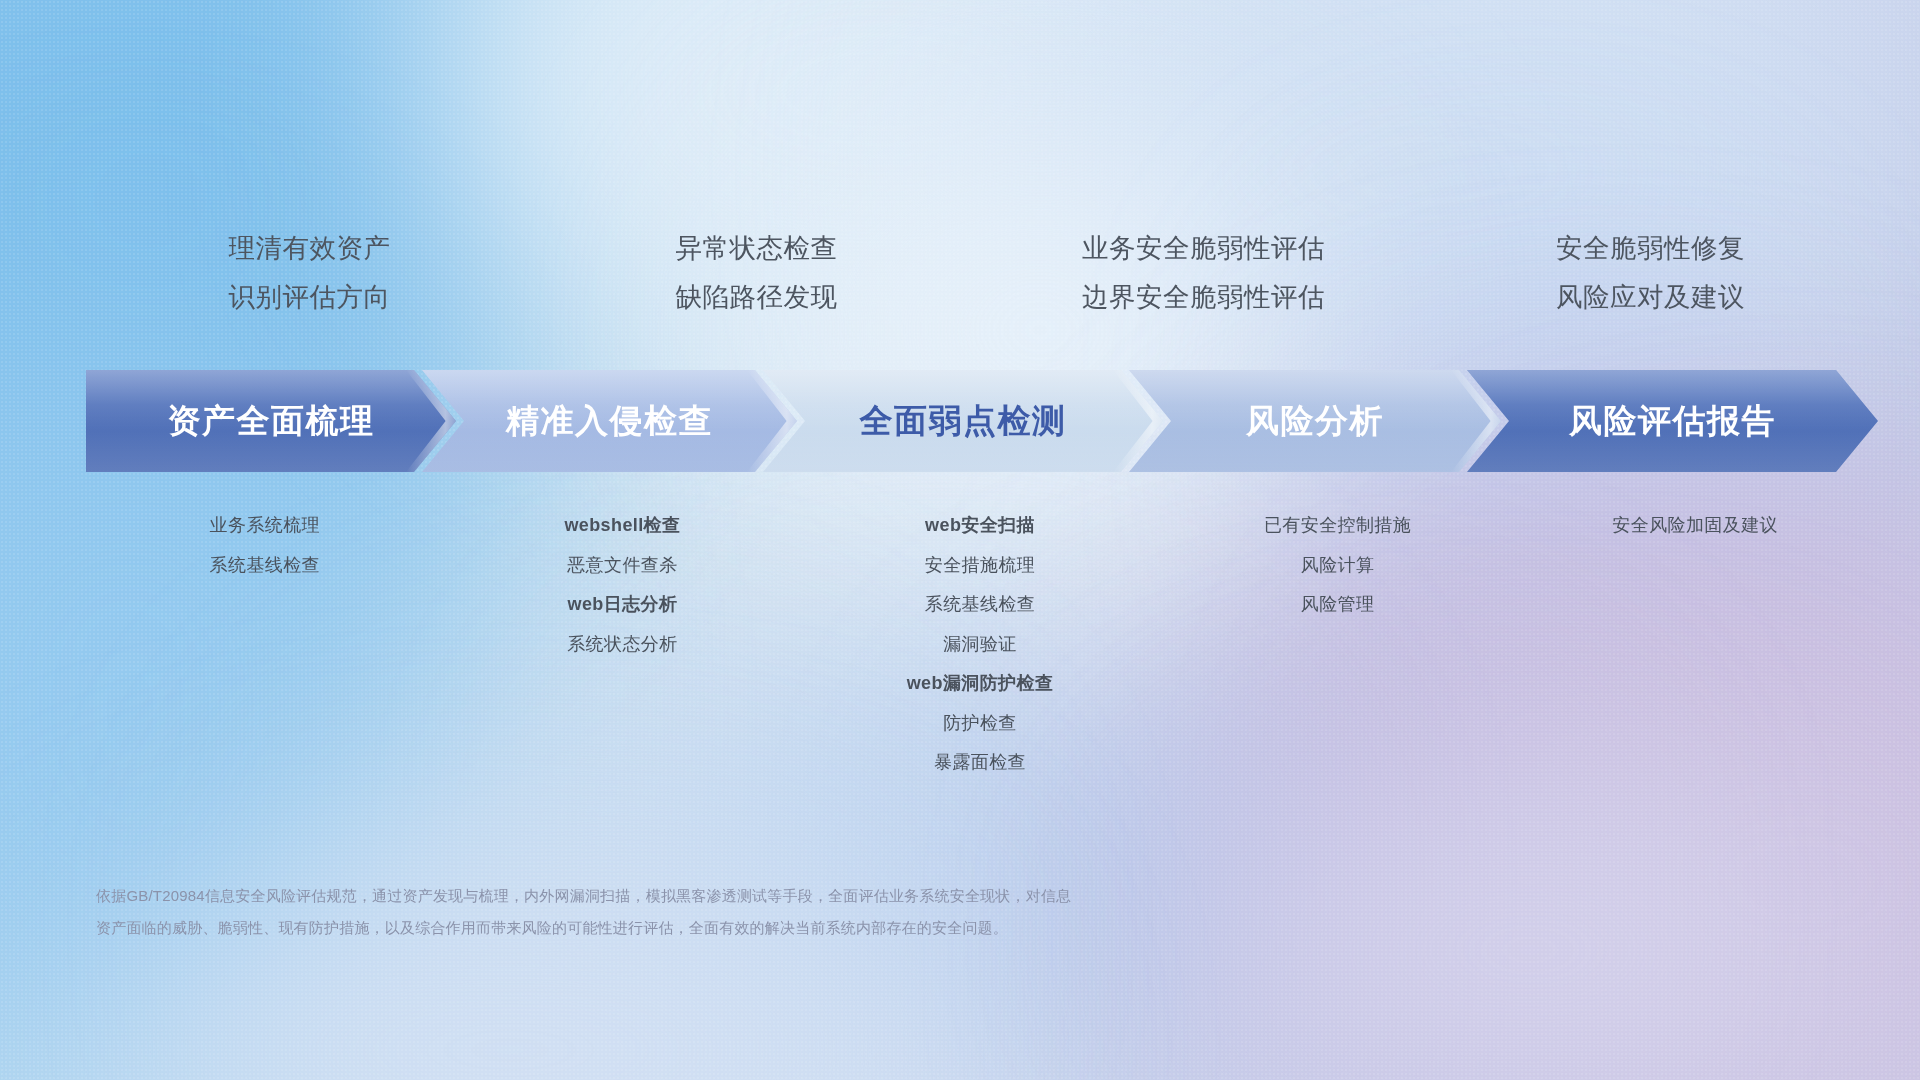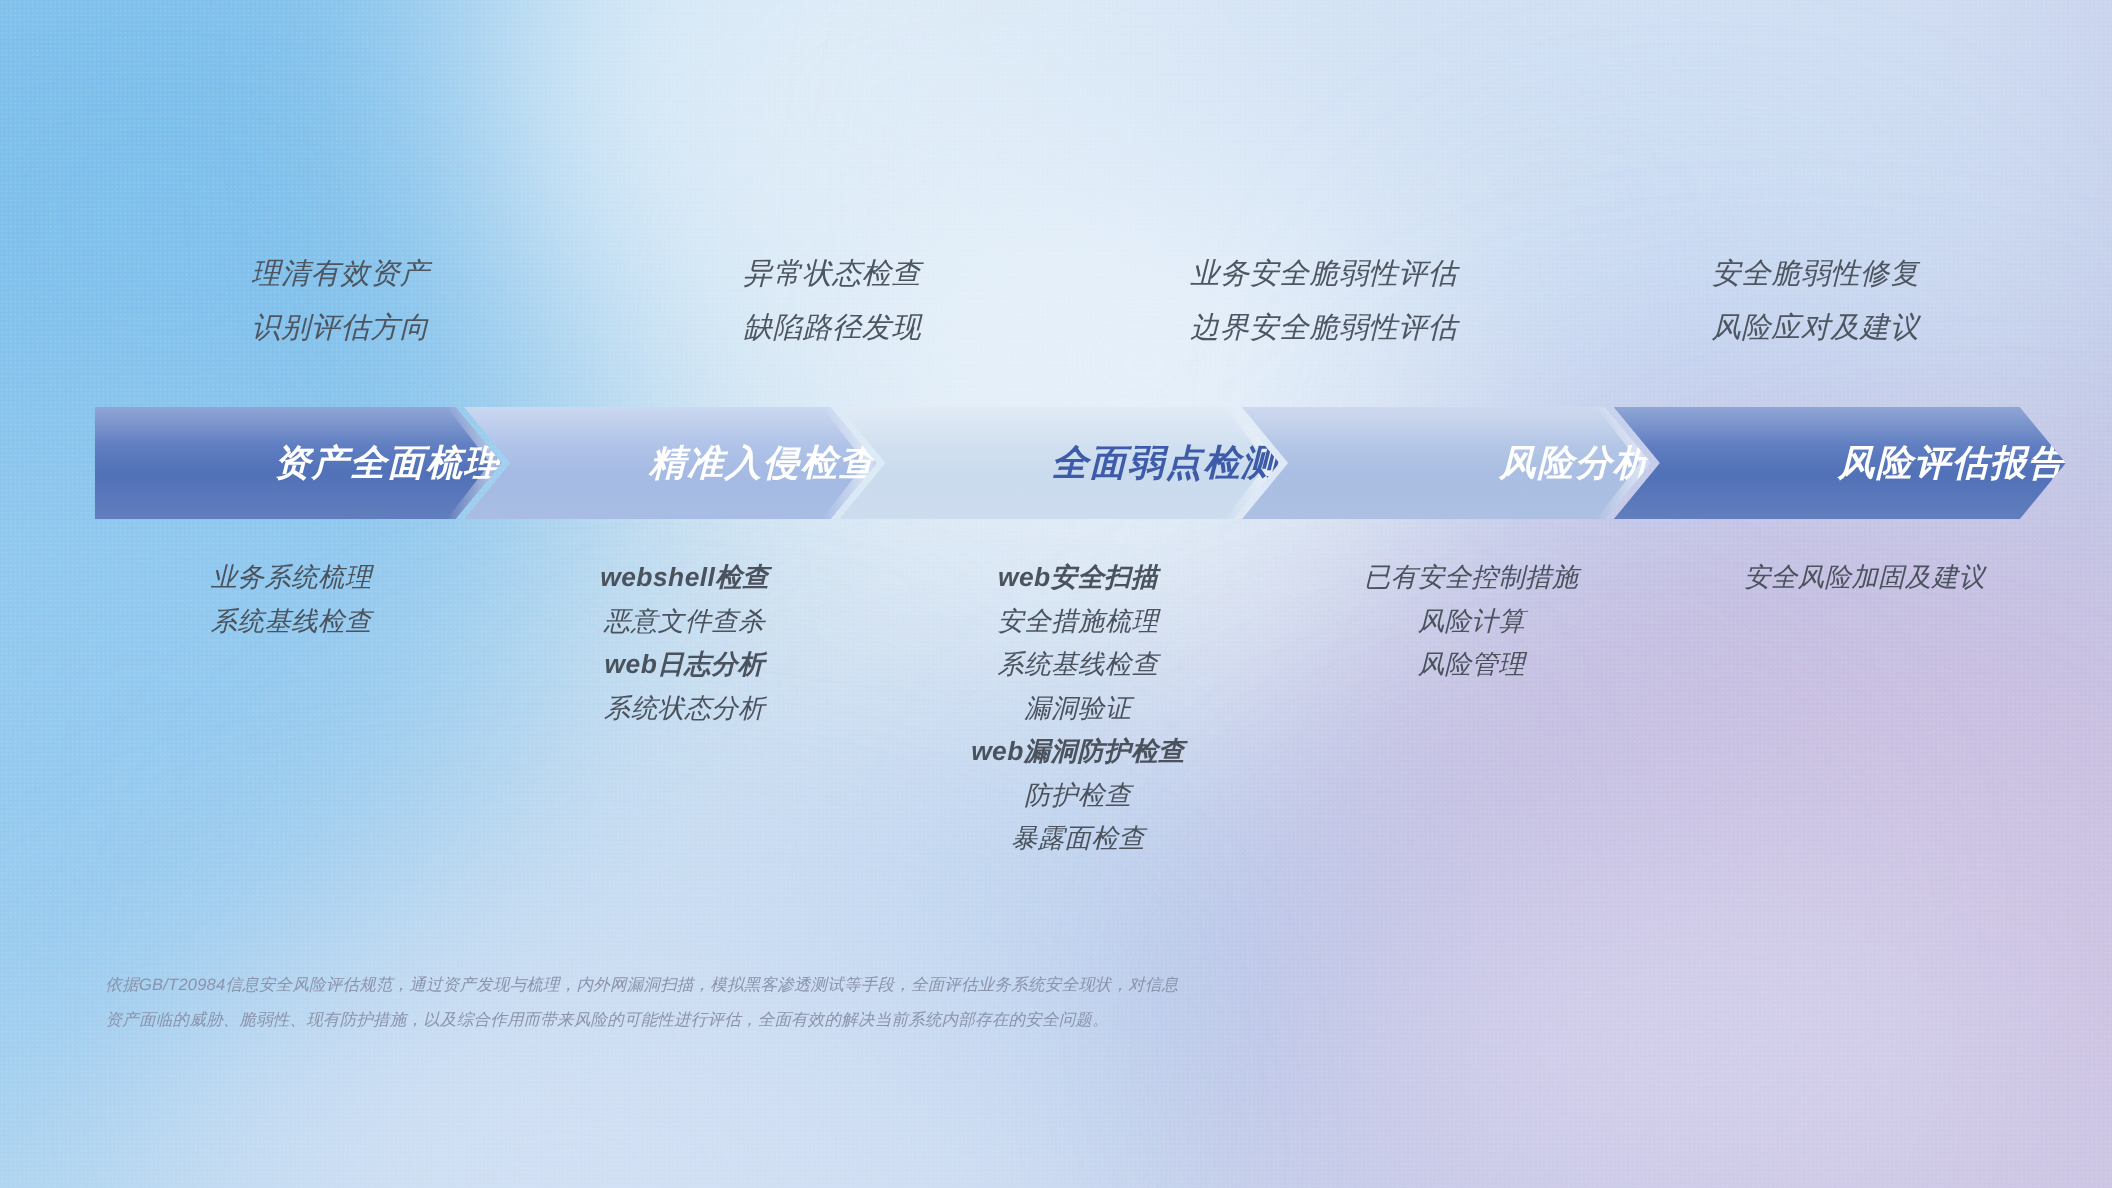--- a/index.html
+++ b/index.html
@@ -48,21 +48,21 @@
   .blob-m { left: 1330px; top: 250px;   width: 420px;  height: 360px;  background: rgba(185,205,240,0.55); }
 
   
   .bg-dots {
     background-image: radial-gradient(rgba(255,255,255,0.22) 1px, transparent 1px);
     background-size: 4px 4px;
     opacity: 0.5;
   }
 
   
-  #content { position: absolute; inset: 0; font-style: italic; }
+  #content { position: absolute; inset: 0; }
 
   .cols {
     position: absolute;
     left: 86px;
     right: 46px;
     display: flex;
   }
   .col { flex: 1 1 0; text-align: center; }
 
   
@@ -83,21 +83,21 @@
     top: 370px;
     width: 1792px;
     height: 102px;
     display: flex;
   }
   .chev {
     position: relative;
     height: 102px;
     display: flex;
     align-items: center;
-    justify-content: flex-end;
+    justify-content: center;
     margin-left: -34px;
     -webkit-clip-path: polygon(0 0, calc(100% - 42px) 0, 100% 50%, calc(100% - 42px) 100%, 0 100%, 42px 50%);
     clip-path: polygon(0 0, calc(100% - 42px) 0, 100% 50%, calc(100% - 42px) 100%, 0 100%, 42px 50%);
   }
   .chev:first-child {
     margin-left: 0;
     -webkit-clip-path: polygon(0 0, calc(100% - 42px) 0, 100% 50%, calc(100% - 42px) 100%, 0 100%);
     clip-path: polygon(0 0, calc(100% - 42px) 0, 100% 50%, calc(100% - 42px) 100%, 0 100%);
   }
   .chev-label {
@@ -134,21 +134,21 @@
     width: 66px; height: 102px;
     background: linear-gradient(90deg, rgba(255,255,255,0.0) 0%, rgba(255,255,255,0.55) 60%, rgba(255,255,255,0.0) 100%);
     -webkit-clip-path: polygon(0 0, 40% 0, 100% 50%, 40% 100%, 0 100%, 60% 50%);
     clip-path: polygon(0 0, 40% 0, 100% 50%, 40% 100%, 0 100%, 60% 50%);
     z-index: 1; pointer-events: none;
   }
 
   
   #bottom-rows { top: 506px; }
   .bot-line {
-    font-size: 24px;
+    font-size: 18px;
     color: #4a525d;
     letter-spacing: 0.4px;
     line-height: 39.5px;
     white-space: nowrap;
     text-align: center;
   }
 
   
   #footnote {
     position: absolute;

